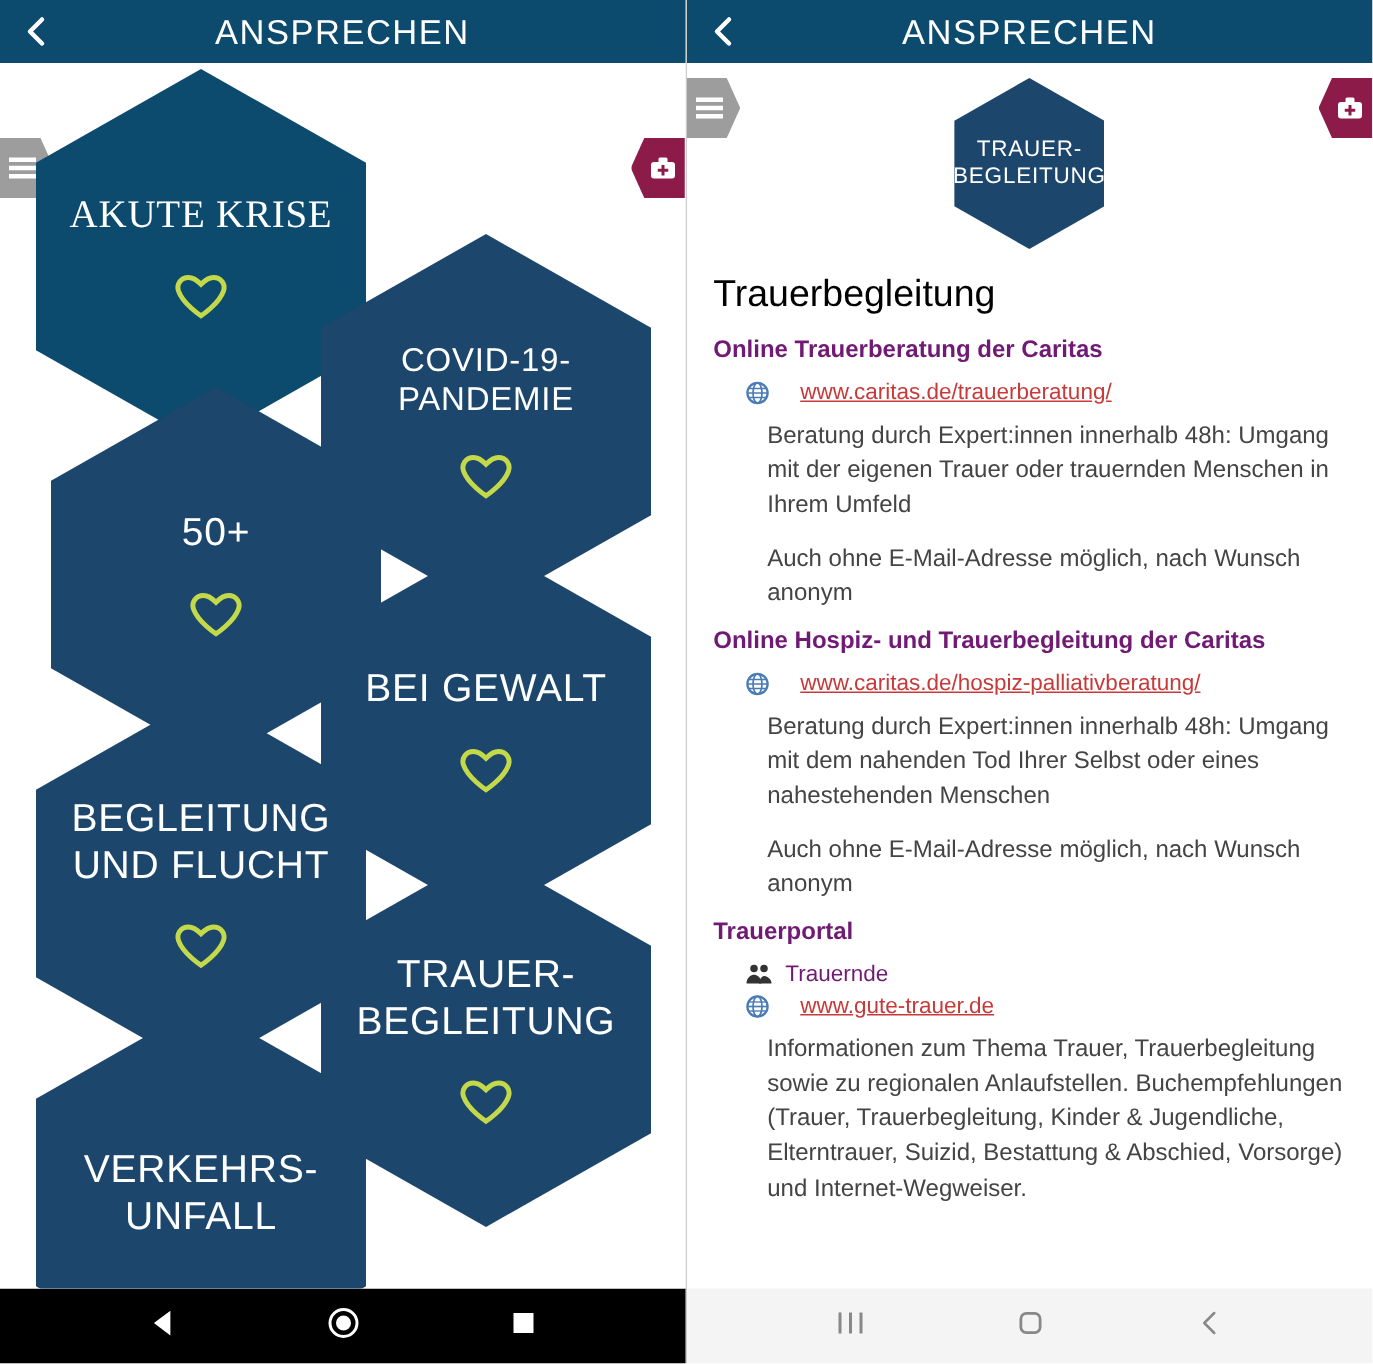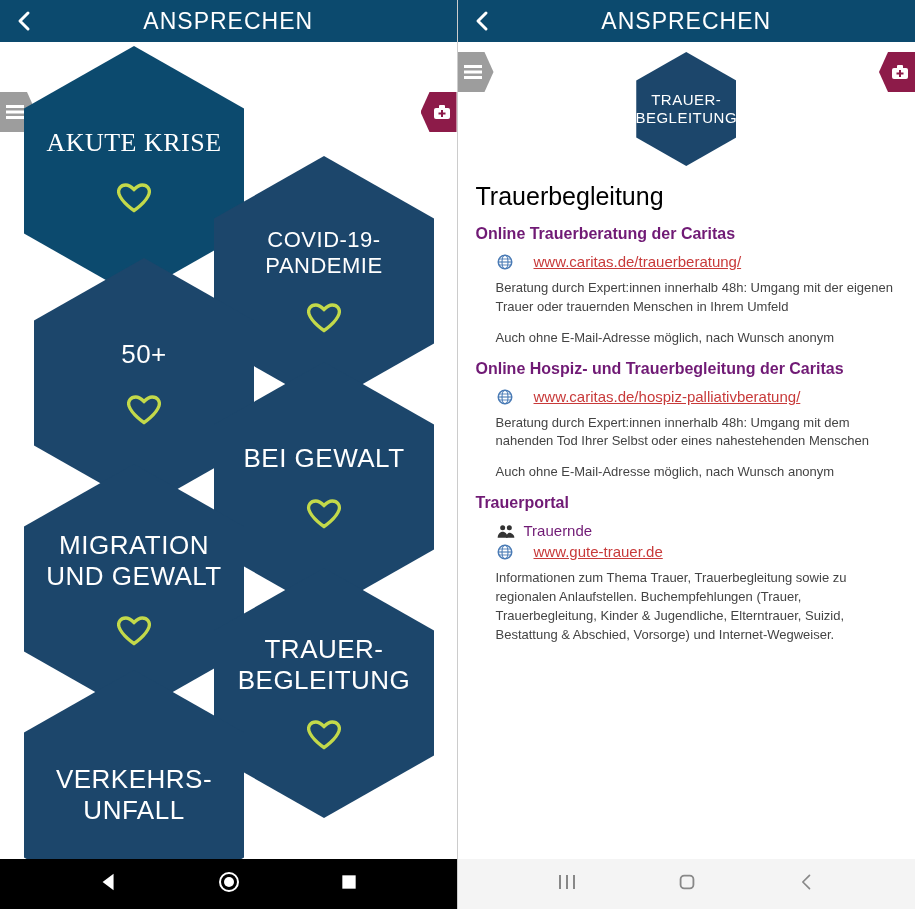--- a/index.html
+++ b/index.html
@@ -56,21 +56,21 @@
     font-family: 'Arial Narrow', Arial, sans-serif; font-stretch: condensed;
     font-size: 15px; letter-spacing: 0.5px; line-height: 1.2;
   }
   .detail { flex:1; overflow:hidden; padding: 0 18px 0 18px; }
   .detail h1 { font-size: 25px; font-weight: 400; color: #000000; margin: 6px 0 14px; }
   .detail h2 { font-size: 16px; font-weight: 700; color: #701a75; margin: 8px 0 10px; }
   .link-row { display:flex; align-items:flex-start; gap:20px; margin: 4px 0 8px 20px; }
   .link-row a { color: #c83a3a; text-decoration: underline; font-size: 15px; }
   .globe-icon { width:18px; height:18px; flex-shrink:0; }
   .people-icon { width:20px; height:14px; flex-shrink:0; }
-  .para { font-size: 13px; color: #444; line-height: 1.45; margin: 6px 0 12px 20px; }
+  .para { font-size: 16px; color: #444; line-height: 1.45; margin: 6px 0 12px 36px; }
   .meta-row { display:flex; align-items:center; gap:8px; margin: 6px 0 4px 20px; font-size:15px; color:#701a75; }
 
 </style>
 </head>
 <body>
 
 <div class="screens">
 
   <div class="screen screen-left">
     <div class="topbar">
@@ -130,21 +130,21 @@
       <div class="hex hex-dk" style="left:214px; top:320px;">
         <div class="hex-label">BEI GEWALT</div>
         <div class="hex-heart">
           <svg class="heart-svg" viewBox="0 0 24 24">
               <path d="M12 21s-8-5.2-10-11c-1-3 1-6 4.5-6C9 4 12 7 12 7s3-3 5.5-3C21 4 23 7 22 10c-2 5.8-10 11-10 11z"></path>
             </svg>
         </div>
       </div>
 
       <div class="hex hex-dk" style="left:24px; top:422px;">
-        <div class="hex-label">MIGRATION UND GEWALT</div>
+        <div class="hex-label">BEGLEITUNG UND FLUCHT</div>
         <div class="hex-heart">
           <svg class="heart-svg" viewBox="0 0 24 24">
               <path d="M12 21s-8-5.2-10-11c-1-3 1-6 4.5-6C9 4 12 7 12 7s3-3 5.5-3C21 4 23 7 22 10c-2 5.8-10 11-10 11z"></path>
             </svg>
         </div>
       </div>
 
       <div class="hex hex-dk" style="left:214px; top:526px;">
         <div class="hex-label" style="white-space:pre-line;">TRAUER-
 BEGLEITUNG</div>

